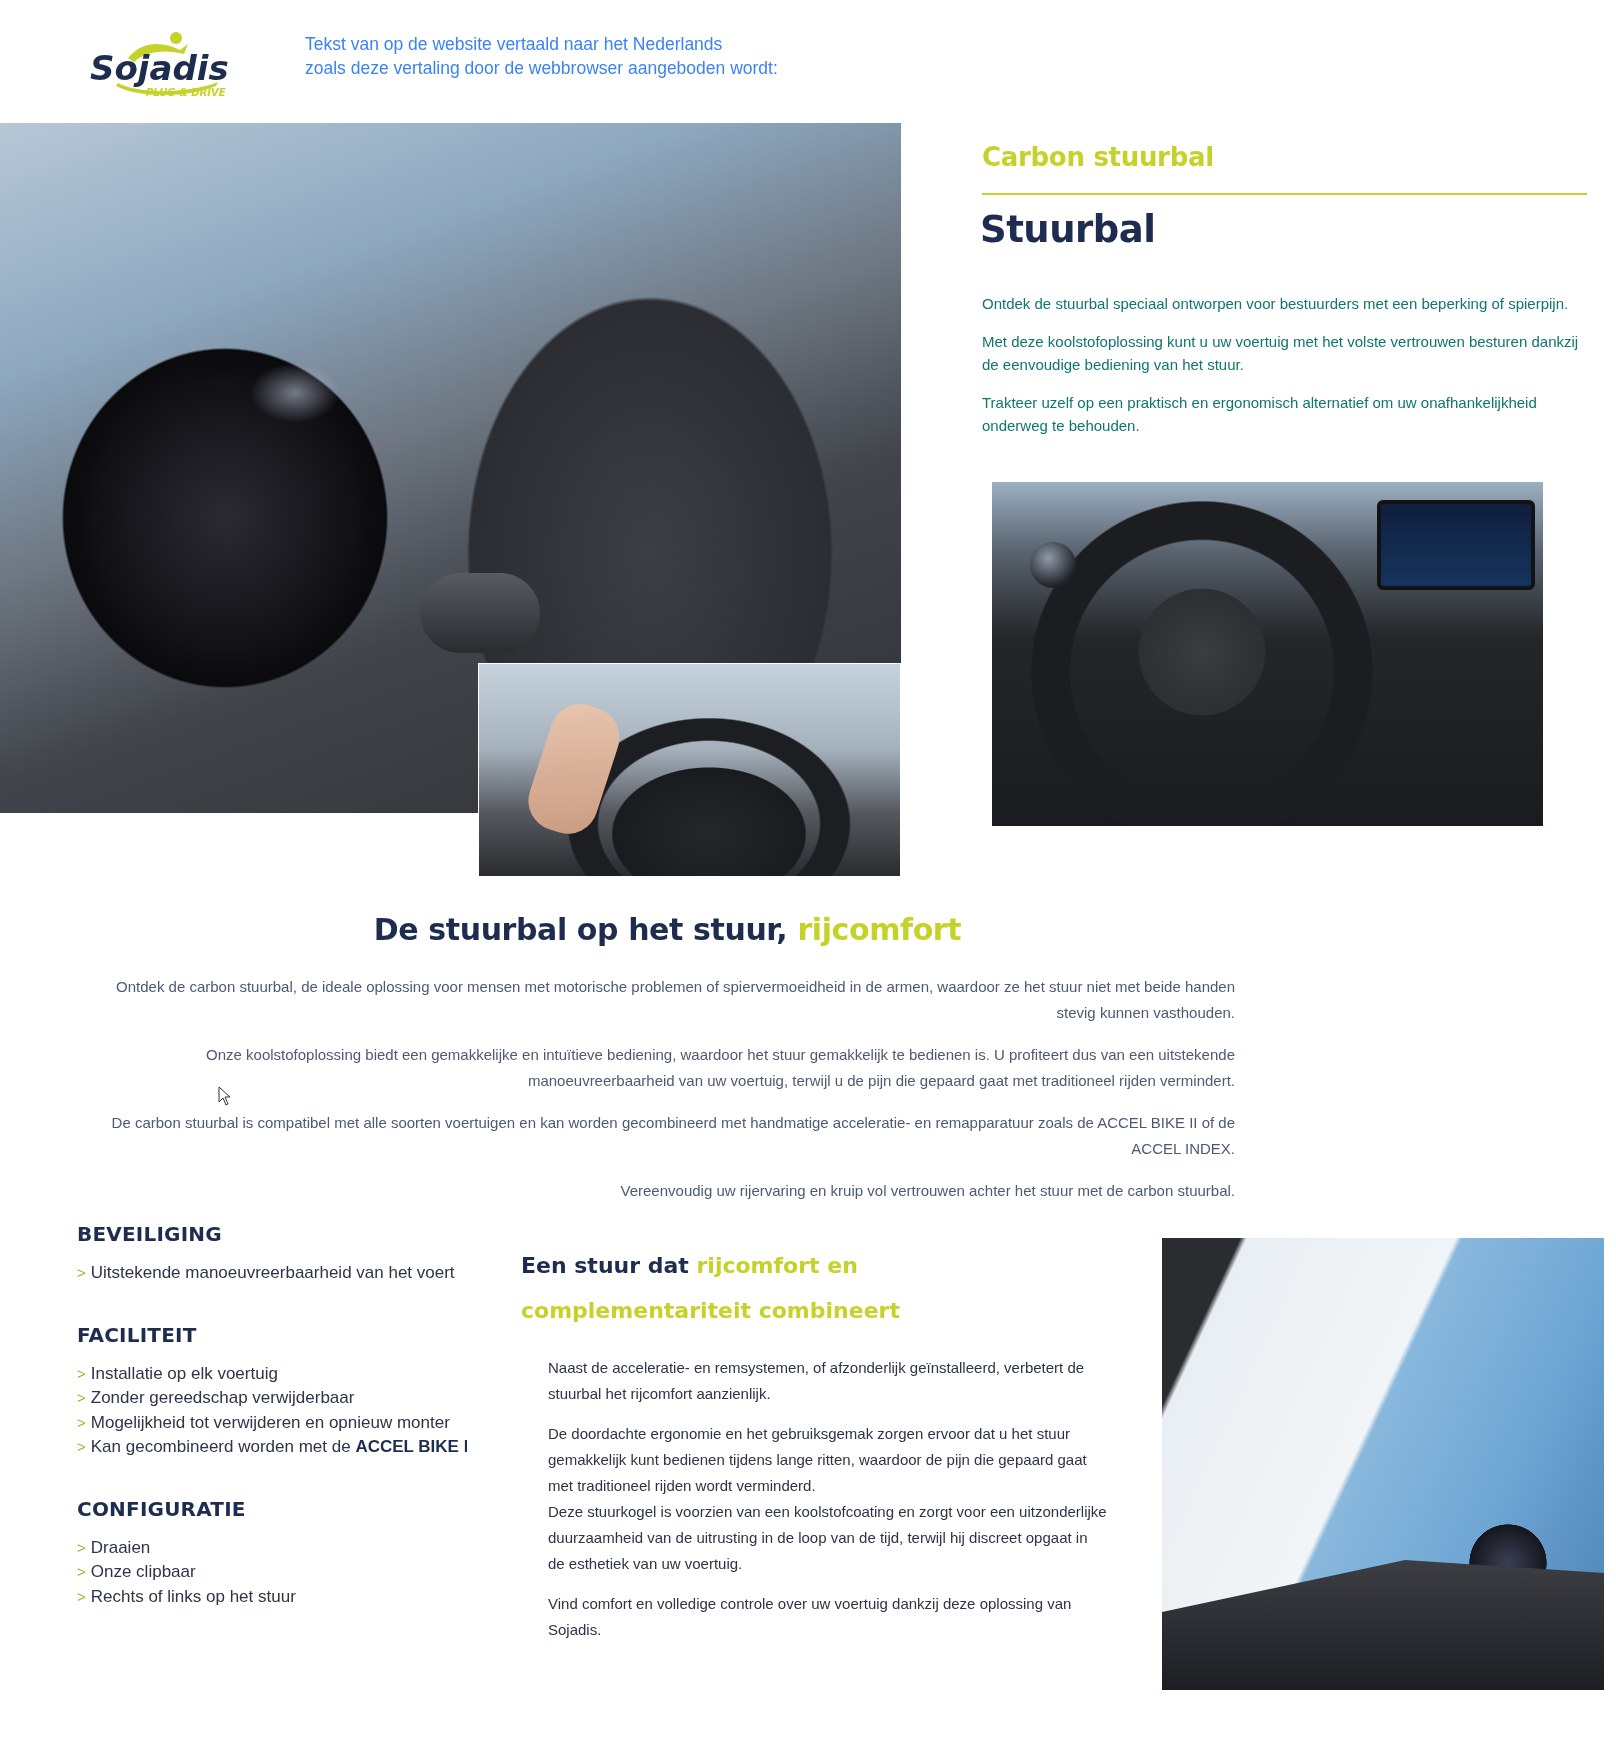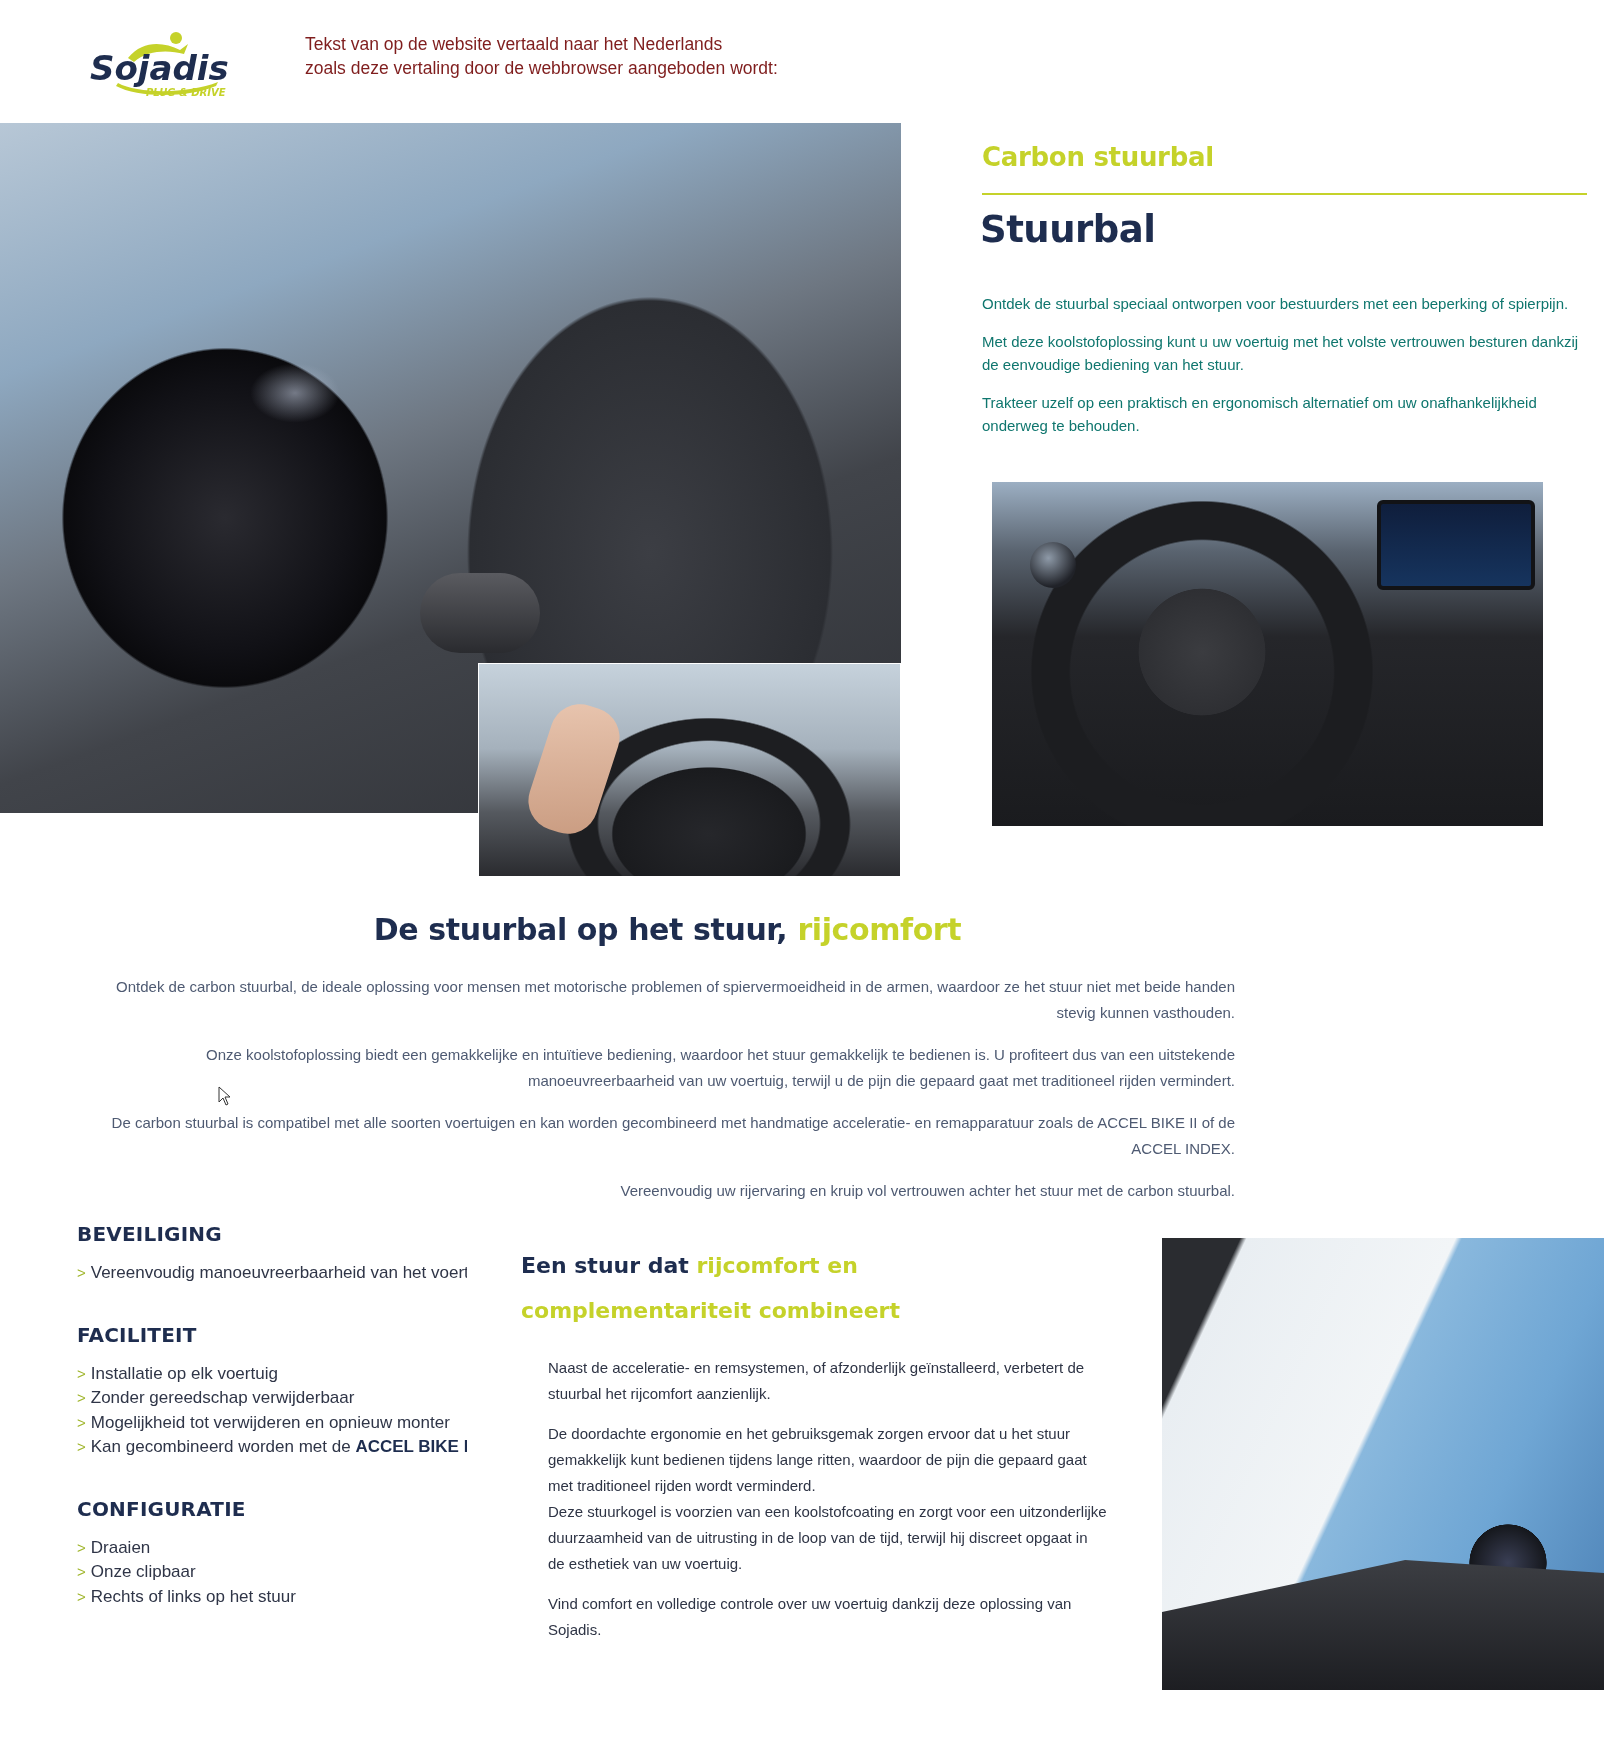--- a/index.html
+++ b/index.html
@@ -5,21 +5,21 @@
   * { box-sizing: border-box; margin: 0; padding: 0; }
   html, body { width: 1616px; height: 1737px; background: #ffffff; overflow: hidden; }
   body { position: relative; font-family: "DejaVu Sans", sans-serif; color: #3a4560; }
 
   .abs { position: absolute; }
 
   
   .logo { left: 88px; top: 28px; width: 150px; height: 72px; }
   .logo svg { width: 150px; height: 72px; display: block; }
 
-  .notice { left: 305px; top: 32px; color: #7f1d1d; font-family: "Liberation Sans", sans-serif; font-size: 17.5px; line-height: 24px; }
+  .notice { left: 305px; top: 32px; color: #3b82f6; font-family: "Liberation Sans", sans-serif; font-size: 17.5px; line-height: 24px; }
 
   
   .photo { overflow: hidden; }
   .hero { left: 0; top: 123px; width: 901px; height: 690px;
     background:
       radial-gradient(ellipse 230px 240px at 225px 395px, #2a2a30 0%, #111116 55%, #0a0a0d 70%, rgba(0,0,0,0) 71%),
       radial-gradient(ellipse 300px 420px at 650px 430px, #3c3e44 0%, #2b2d32 60%, rgba(43,45,50,0) 61%),
       linear-gradient(160deg, #b7c7d6 0%, #8ea8c0 25%, #6e7782 45%, #41444a 65%, #2e3035 100%);
   }
   .hero .ball-shine { position: absolute; left: 250px; top: 240px; width: 90px; height: 60px; border-radius: 50%;
@@ -134,21 +134,21 @@
   <p>Vereenvoudig uw rijervaring en kruip vol vertrouwen achter het stuur met de carbon stuurbal.</p>
 </div>
 
 <svg class="abs cursor" viewBox="0 0 14 20">
   <path d="M1 1 L1 16 L5 12 L8 19 L10 18 L7 11 L12 11 Z" fill="#ffffff" stroke="#333" stroke-width="1"></path>
 </svg>
 
 <div class="abs features">
   <h3 class="feat-h">BEVEILIGING</h3>
   <ul class="feat-list">
-    <li><span class="gt">&gt;</span><span>Vereenvoudig manoeuvreerbaarheid van het voert</span></li>
+    <li><span class="gt">&gt;</span><span>Uitstekende manoeuvreerbaarheid van het voert</span></li>
   </ul>
 
   <h3 class="feat-h">FACILITEIT</h3>
   <ul class="feat-list">
     <li><span class="gt">&gt;</span><span>Installatie op elk voertuig</span></li>
     <li><span class="gt">&gt;</span><span>Zonder gereedschap verwijderbaar</span></li>
     <li><span class="gt">&gt;</span><span>Mogelijkheid tot verwijderen en opnieuw monter</span></li>
     <li><span class="gt">&gt;</span><span>Kan gecombineerd worden met de </span><b>ACCEL BIKE II</b></li>
   </ul>
 

